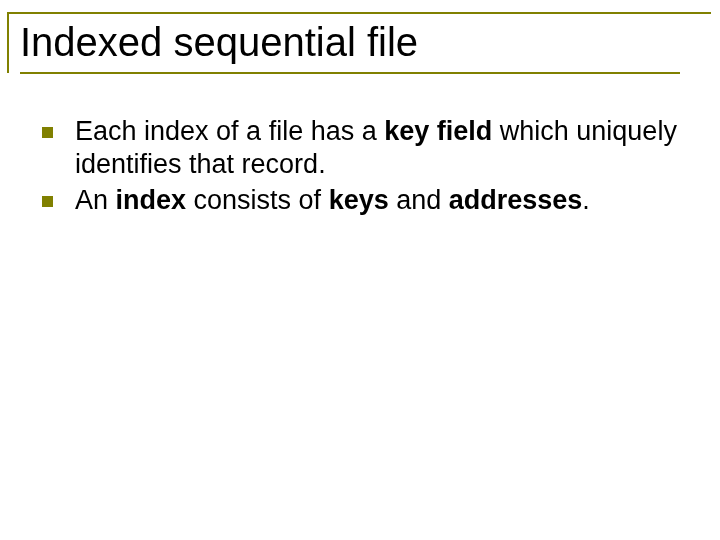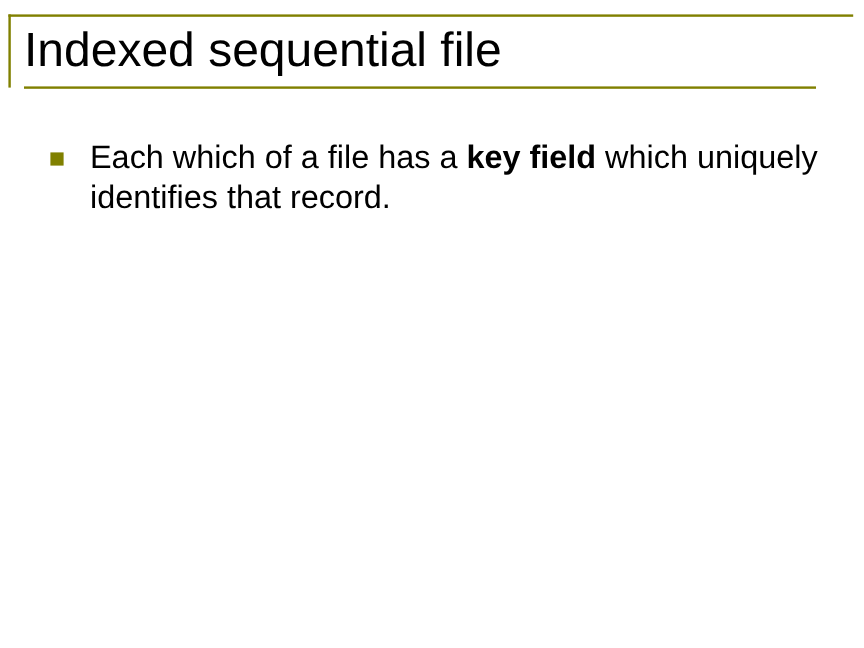--- a/index.html
+++ b/index.html
@@ -83,16 +83,20 @@
 
 <div class="slide">
   <div class="title-rule-top"></div>
   <div class="title-rule-left"></div>
   <div class="title">Indexed sequential file</div>
   <div class="title-underline"></div>
 
   <div class="content" id="bullet-list">
       <div class="bullet-row">
         <div class="bullet-marker"></div>
-        <div class="bullet-text"><span>Each which of a file has a </span><span class="bold">key field</span><span> which uniquely identifies that record.</span></div>
+        <div class="bullet-text"><span>Each index of a file has a </span><span class="bold">key field</span><span> which uniquely identifies that record.</span></div>
+      </div>
+      <div class="bullet-row">
+        <div class="bullet-marker"></div>
+        <div class="bullet-text"><span>An </span><span class="bold">index</span><span> consists of </span><span class="bold">keys</span><span> and </span><span class="bold">addresses</span><span>.</span></div>
       </div>
     </div>
 </div>
 
 </body></html>

